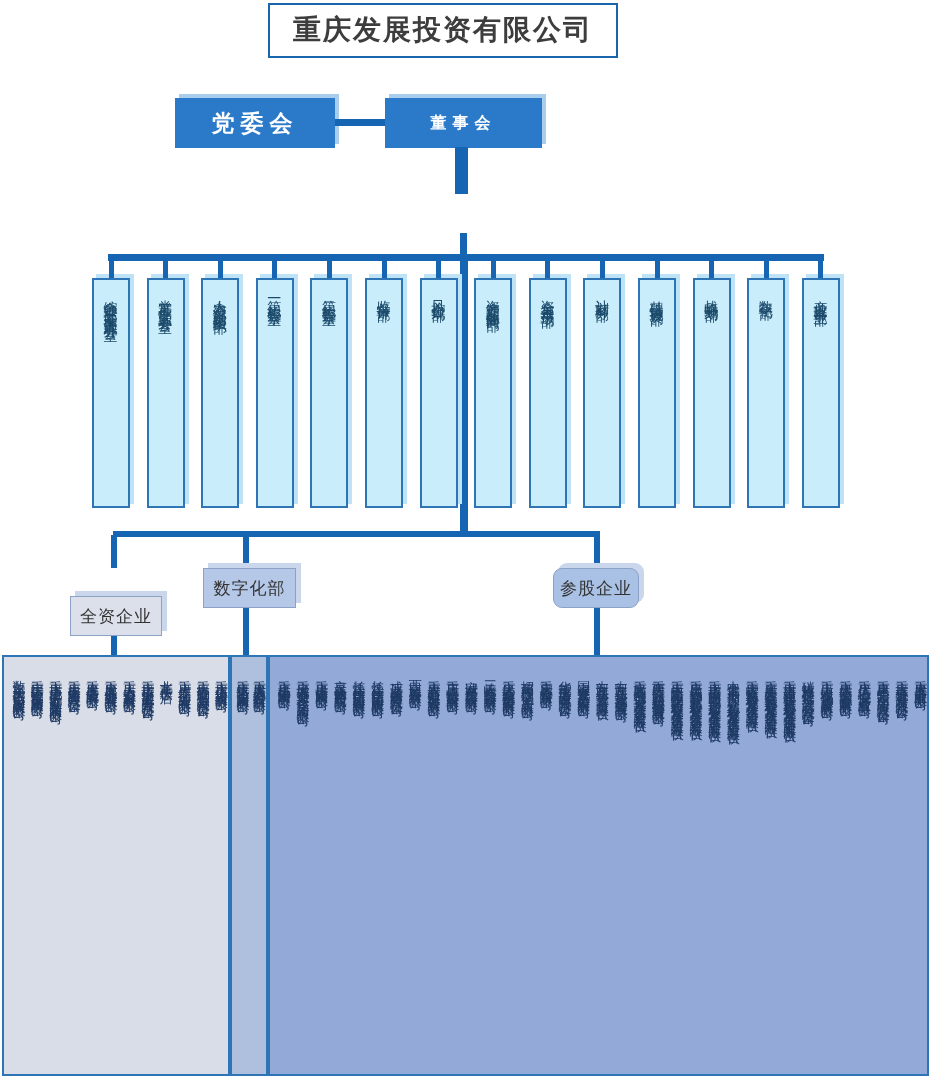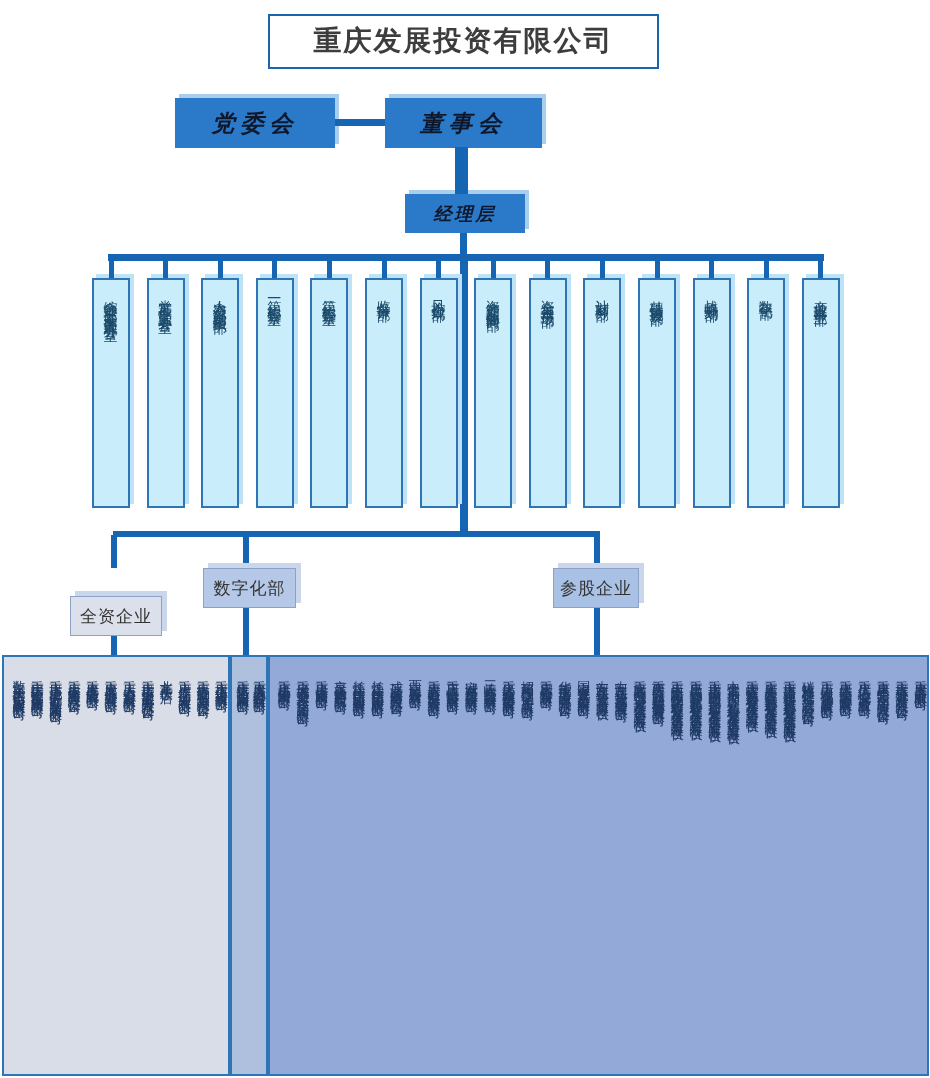--- a/index.html
+++ b/index.html
@@ -1,32 +1,32 @@
 <!DOCTYPE html>
 <html style="--box-blue: #2b7ac9; --box-glow: #a9cdec; --connector: #1565b3; --dept-fill: #c9edfa; --dept-border: #2e75b6; --dept-glow: #bfe3f6; --dept-text: #1b4a6b; --wholly-fill: #dbe0eb; --holding-fill: #b6c8e8; --equity-fill: #a9c1e5; --cat-glow: #c9d6ec; --panel-wholly: #d9dde8; --panel-holding: #afc0df; --panel-equity: #93a9d8; --panel-border: #2e75b6; --company-text: #1e3a64; --title-border: #1a66ad; --subtitle: #45a2dd;"><head>
 <meta charset="utf-8">
 <style>
   html,body{margin:0;padding:0;background:#ffffff;}
   *{box-sizing:border-box;}
   body{font-family:"DejaVu Sans","Liberation Sans",sans-serif;}
   #stage{position:relative;width:930px;height:1078px;background:#fff;overflow:hidden;}
 
   
-  .title-box{position:absolute;left:268px;top:14px;width:391px;height:55px;
+  .title-box{position:absolute;left:268px;top:3px;width:350px;height:55px;
     background:#fff;border:2px solid var(--title-border);
     display:flex;flex-direction:column;align-items:center;justify-content:center;}
   .title-cn{font-size:28px;font-weight:bold;color:#3d3d3d;letter-spacing:2px;line-height:1.1;}
   .title-en{font-size:12px;color:var(--subtitle);letter-spacing:0.6px;margin-top:1px;}
 
   
-  .gov-box{position:absolute;background:var(--box-blue);color:#0f172a;
+  .gov-box{position:absolute;background:var(--box-blue);color:#ffffff;
     display:flex;align-items:center;justify-content:center;
-    box-shadow:4px -4px 0 var(--box-glow);font-style:italic;}
+    box-shadow:4px -4px 0 var(--box-glow);}
   .b-party{left:175px;top:98px;width:160px;height:50px;font-size:23px;font-weight:bold;letter-spacing:6px;}
-  .b-board{left:385px;top:98px;width:157px;height:50px;font-size:23px;font-weight:bold;letter-spacing:6px;}
+  .b-board{left:385px;top:98px;width:157px;height:50px;font-size:16px;font-weight:bold;letter-spacing:6px;}
   .b-mgmt{left:405px;top:194px;width:120px;height:39px;font-size:18px;font-weight:bold;letter-spacing:3px;}
 
   
   .line{position:absolute;background:var(--connector);}
   .line-h1{left:335px;top:119px;width:50px;height:7px;}
   .trunk-bd{left:455px;top:147px;width:13px;height:47px;}
   .stem-mgr{left:460px;top:233px;width:7px;height:23px;}
   .bar-dept{left:108px;top:254px;width:716px;height:7px;}
   .trunk-main{left:460px;top:258px;width:8px;height:276px;}
   .bar-cat{left:113px;top:531px;width:487px;height:6px;}
@@ -46,21 +46,21 @@
   .dept::before{content:"";position:absolute;top:-20px;left:50%;margin-left:-2.5px;
     width:5px;height:18px;background:var(--connector);}
   .vtext{writing-mode:vertical-rl;text-orientation:mixed;line-height:1;}
   .dept .vtext{font-size:14px;letter-spacing:2px;color:var(--dept-text);}
 
   
   .cat-box{position:absolute;top:568px;height:40px;display:flex;align-items:center;justify-content:center;
     font-size:17px;color:#333;letter-spacing:1px;border:1px solid #8ba2c6;box-shadow:5px -5px 0 var(--cat-glow);}
   .cat-wholly{left:70px;width:92px;background:var(--wholly-fill);margin-top:28px;}
   .cat-holding{left:203px;width:93px;background:var(--holding-fill);}
-  .cat-equity{left:553px;width:86px;background:var(--equity-fill);}
+  .cat-equity{left:553px;width:86px;background:var(--equity-fill);border-radius:9px;}
 
   
   .panel{position:absolute;top:655px;height:421px;border:2px solid var(--panel-border);
     display:flex;align-items:flex-start;padding-top:13px;}
   .panel-wholly{left:2px;width:228px;background:var(--panel-wholly);padding-left:3px;}
   .panel-holding{left:230px;width:38px;background:var(--panel-holding);padding-left:1px;}
   .panel-equity{left:268px;width:661px;background:var(--panel-equity);padding-left:2px;}
   .company{flex:1 1 0;min-width:0;writing-mode:vertical-rl;text-orientation:mixed;
     font-size:13px;line-height:1;letter-spacing:2px;color:var(--company-text);}
 </style>
@@ -68,21 +68,20 @@
 <body>
 
 <div id="stage">
 
   <div class="title-box">
     <div class="title-cn">重庆发展投资有限公司</div>
   </div>
 
   <div class="gov-box b-party">党委会</div>
   <div class="gov-box b-board">董事会</div>
-  <div class="gov-box b-mgmt">经理层</div>
 
   <div class="line line-h1"></div>
   <div class="line trunk-bd"></div>
   <div class="line stem-mgr"></div>
   <div class="line bar-dept"></div>
   <div class="line trunk-main"></div>
   <div class="line bar-cat"></div>
   <div class="line drop-w"></div>
   <div class="line drop-h"></div>
   <div class="line drop-e"></div>

